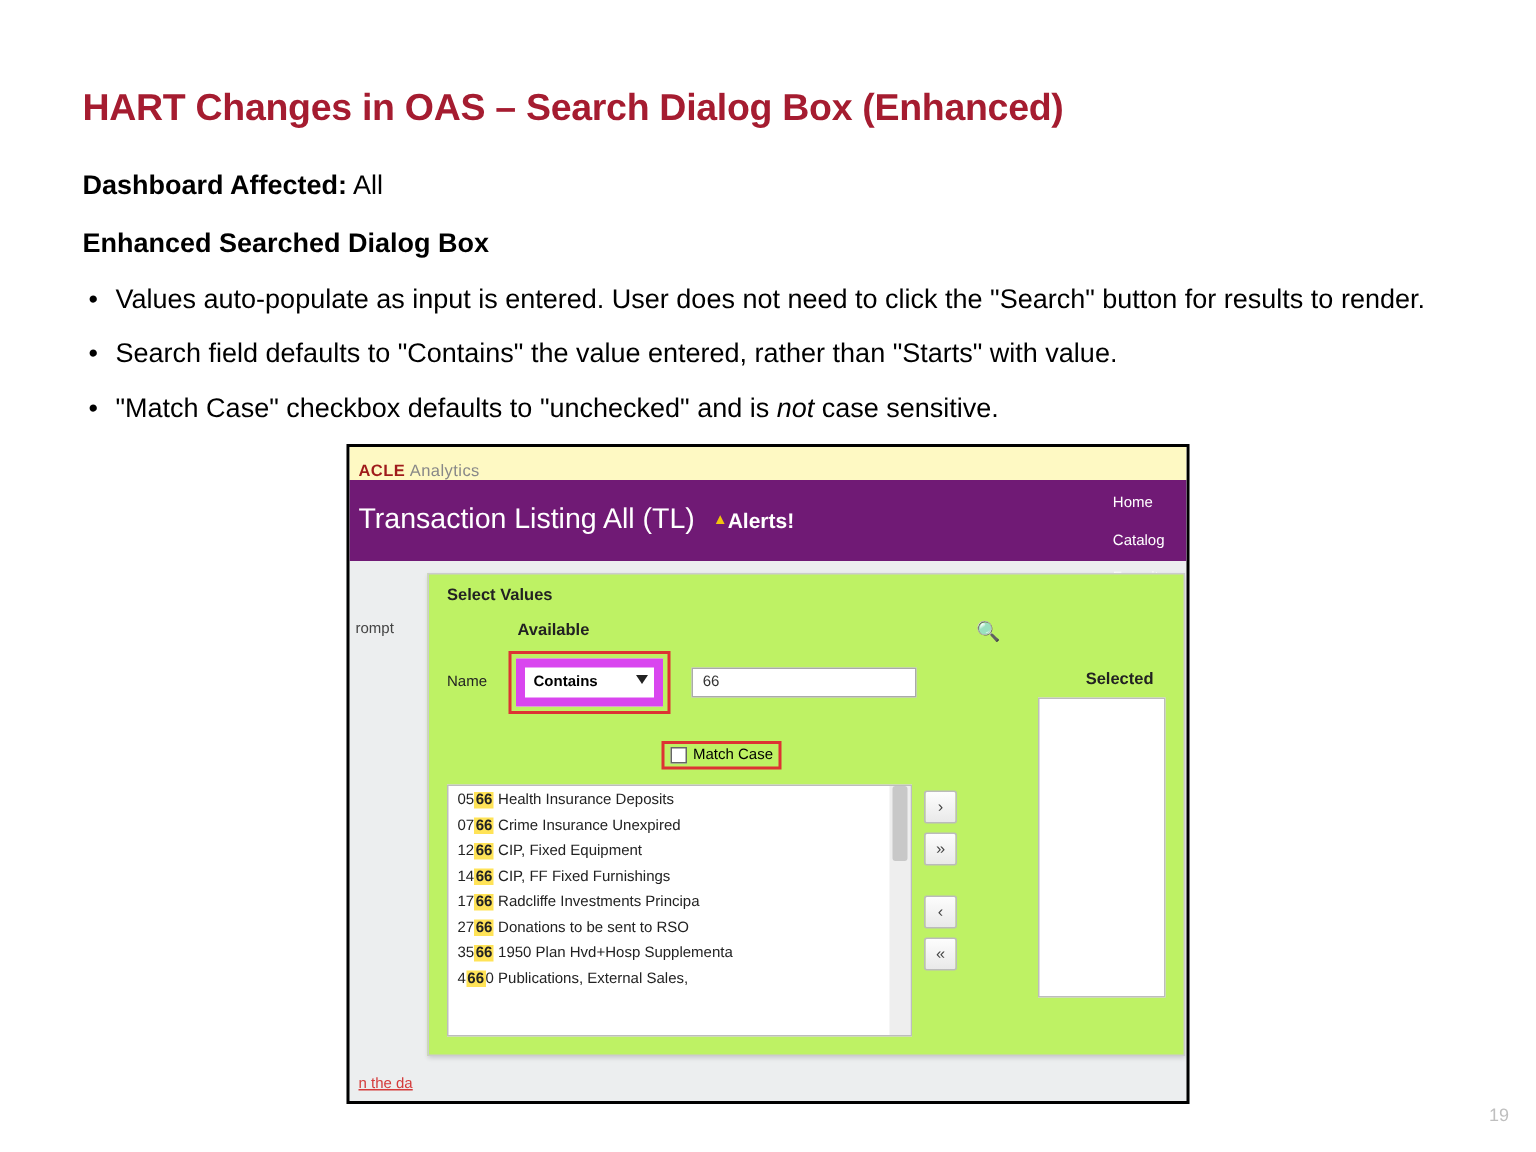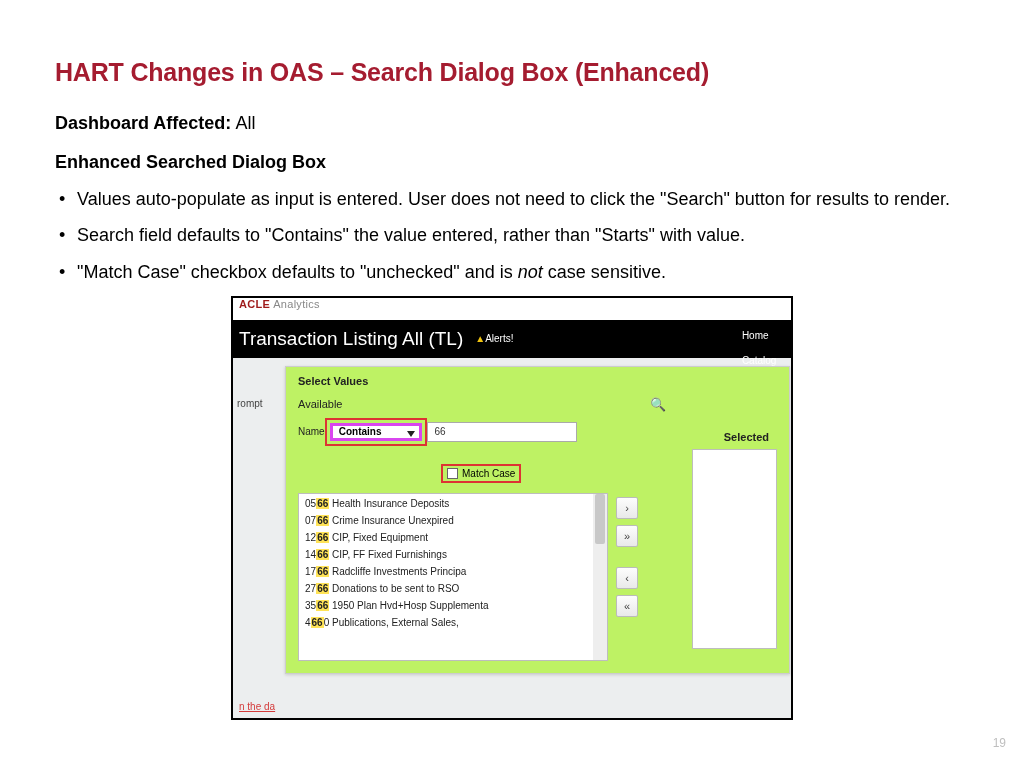--- a/index.html
+++ b/index.html
@@ -8,46 +8,46 @@
   .title { color: #a51c30; font-weight: 700; font-size: 25px; margin-bottom: 26px; letter-spacing: -0.2px; }
   .line1 { font-size: 18px; margin-bottom: 18px; }
   .line1 b { font-weight: 700; }
   .line2 { font-size: 18px; font-weight: 700; margin-bottom: 14px; }
   ul.bullets { list-style: none; padding-left: 4px; }
   ul.bullets li { font-size: 18px; line-height: 1.35; margin-bottom: 12px; position: relative; padding-left: 18px; }
   ul.bullets li::before { content: "•"; position: absolute; left: 0; top: 0; }
   .not { font-style: italic; }
 
   .shot { width: 562px; border: 2px solid #000; margin: 8px auto 0 auto; background: #eceeef; position: relative; font-family: Arial, sans-serif; overflow: hidden; }
-  .topstrip { height: 22px; background: #ffffff; display: flex; align-items: flex-start; padding-left: 6px; font-size: 11px; color: #888; letter-spacing: 0.3px; }
+  .topstrip { height: 22px; background: #fef9c3; display: flex; align-items: flex-end; padding-left: 6px; font-size: 11px; color: #888; letter-spacing: 0.3px; }
   .topstrip .brand { color: #9f1b1b; font-weight: 700; margin-right: 3px; }
-  .bluebar { background: #000000; height: 38px; display: flex; align-items: center; padding-left: 6px; position: relative; }
+  .bluebar { background: #701a75; height: 54px; display: flex; align-items: center; padding-left: 6px; position: relative; }
   .bluebar .pgtitle { color: #fff; font-size: 19px; font-weight: 400; white-space: nowrap; }
   .bluebar .links { position: absolute; right: 8px; top: 10px; font-size: 10px; color: #fff; display: flex; gap: 14px; flex-direction: column; }
-  .bluebar .alert { color: #fff; font-size: 10px; }
+  .bluebar .alert { color: #fff; font-size: 14px; font-weight: bold; }
   .bluebar .alerticon { color: #f1c40f; font-size: 10px; margin-left: 12px; }
 
   .under { position: relative; height: 360px; }
   .leftlabels { position: absolute; left: 4px; top: 40px; font-size: 10px; color: #444; display: flex; flex-direction: row; gap: 34px; }
   .leftlabels span { display: block; }
 
   .redlink { position: absolute; left: 6px; bottom: 6px; font-size: 10px; color: #d43b3b; text-decoration: underline; }
 
   .dialog { position: absolute; left: 52px; top: 8px; width: 505px; background: #bef264; border: 1px solid #ccc; box-shadow: 0 1px 3px rgba(0,0,0,0.15); }
   .dialog .dlgtitle { font-size: 11px; font-weight: 700; padding: 8px 12px 10px 12px; color: #222; }
   .dialog .body { padding: 0 12px 12px 12px; position: relative; }
   .colhdr { display: flex; justify-content: space-between; align-items: center; }
-  .avail { font-size: 11px; font-weight: 400; color: #222; }
+  .avail { font-size: 11px; font-weight: 700; color: #222; margin-left: 47px; }
   .mag { color: #2a7fc0; font-size: 13px; margin-right: 110px; }
 
-  .namerow { margin-top: 6px; display: flex; align-items: center; gap: 0; }
+  .namerow { margin-top: 6px; display: flex; align-items: center; gap: 14px; }
   .nm { font-size: 10px; color: #222; }
   .redbox { border: 2px solid #d33; padding: 3px; display: flex; align-items: center; }
   .redbox2 { border: 2px solid #d33; padding: 2px 4px; display: flex; align-items: center; gap: 4px; font-size: 10px; margin-left: 143px; margin-top: 18px; width: fit-content; }
-  .contains { background: #fff; border: 3px solid #d946ef; height: 18px; font-size: 10px; font-weight: 700; padding: 0 38px 0 6px; display: flex; align-items: center; position: relative; }
+  .contains { background: #fff; border: 6px solid #d946ef; height: 32px; font-size: 10px; font-weight: 700; padding: 0 38px 0 6px; display: flex; align-items: center; position: relative; }
   .caret { position: absolute; right: 4px; top: 5px; width: 0; height: 0; border-left: 4px solid transparent; border-right: 4px solid transparent; border-top: 6px solid #222; }
   .valinput { height: 20px; border: 1px solid #aaa; background: #fff; font-size: 10px; padding: 0 6px; width: 150px; display: flex; align-items: center; color: #333; }
   .cb { width: 11px; height: 11px; border: 1px solid #666; background: #fff; display: inline-block; }
 
   .resultsarea { display: flex; gap: 8px; margin-top: 10px; }
   .listbox { flex: none; width: 310px; height: 168px; border: 1px solid #bdbdbd; background: #fff; overflow: hidden; position: relative; font-size: 10px; }
   .listbox .scroll { position: absolute; right: 0; top: 0; bottom: 0; width: 14px; background: #eee; }
   .listbox .scroll .thumb { position: absolute; top: 0; left: 2px; width: 10px; height: 50px; background: #c8c8c8; border-radius: 2px; }
   .listbox .rows { padding: 4px 18px 4px 6px; display: flex; flex-direction: column; gap: 6px; }
   .listbox .row { white-space: nowrap; color: #222; }

